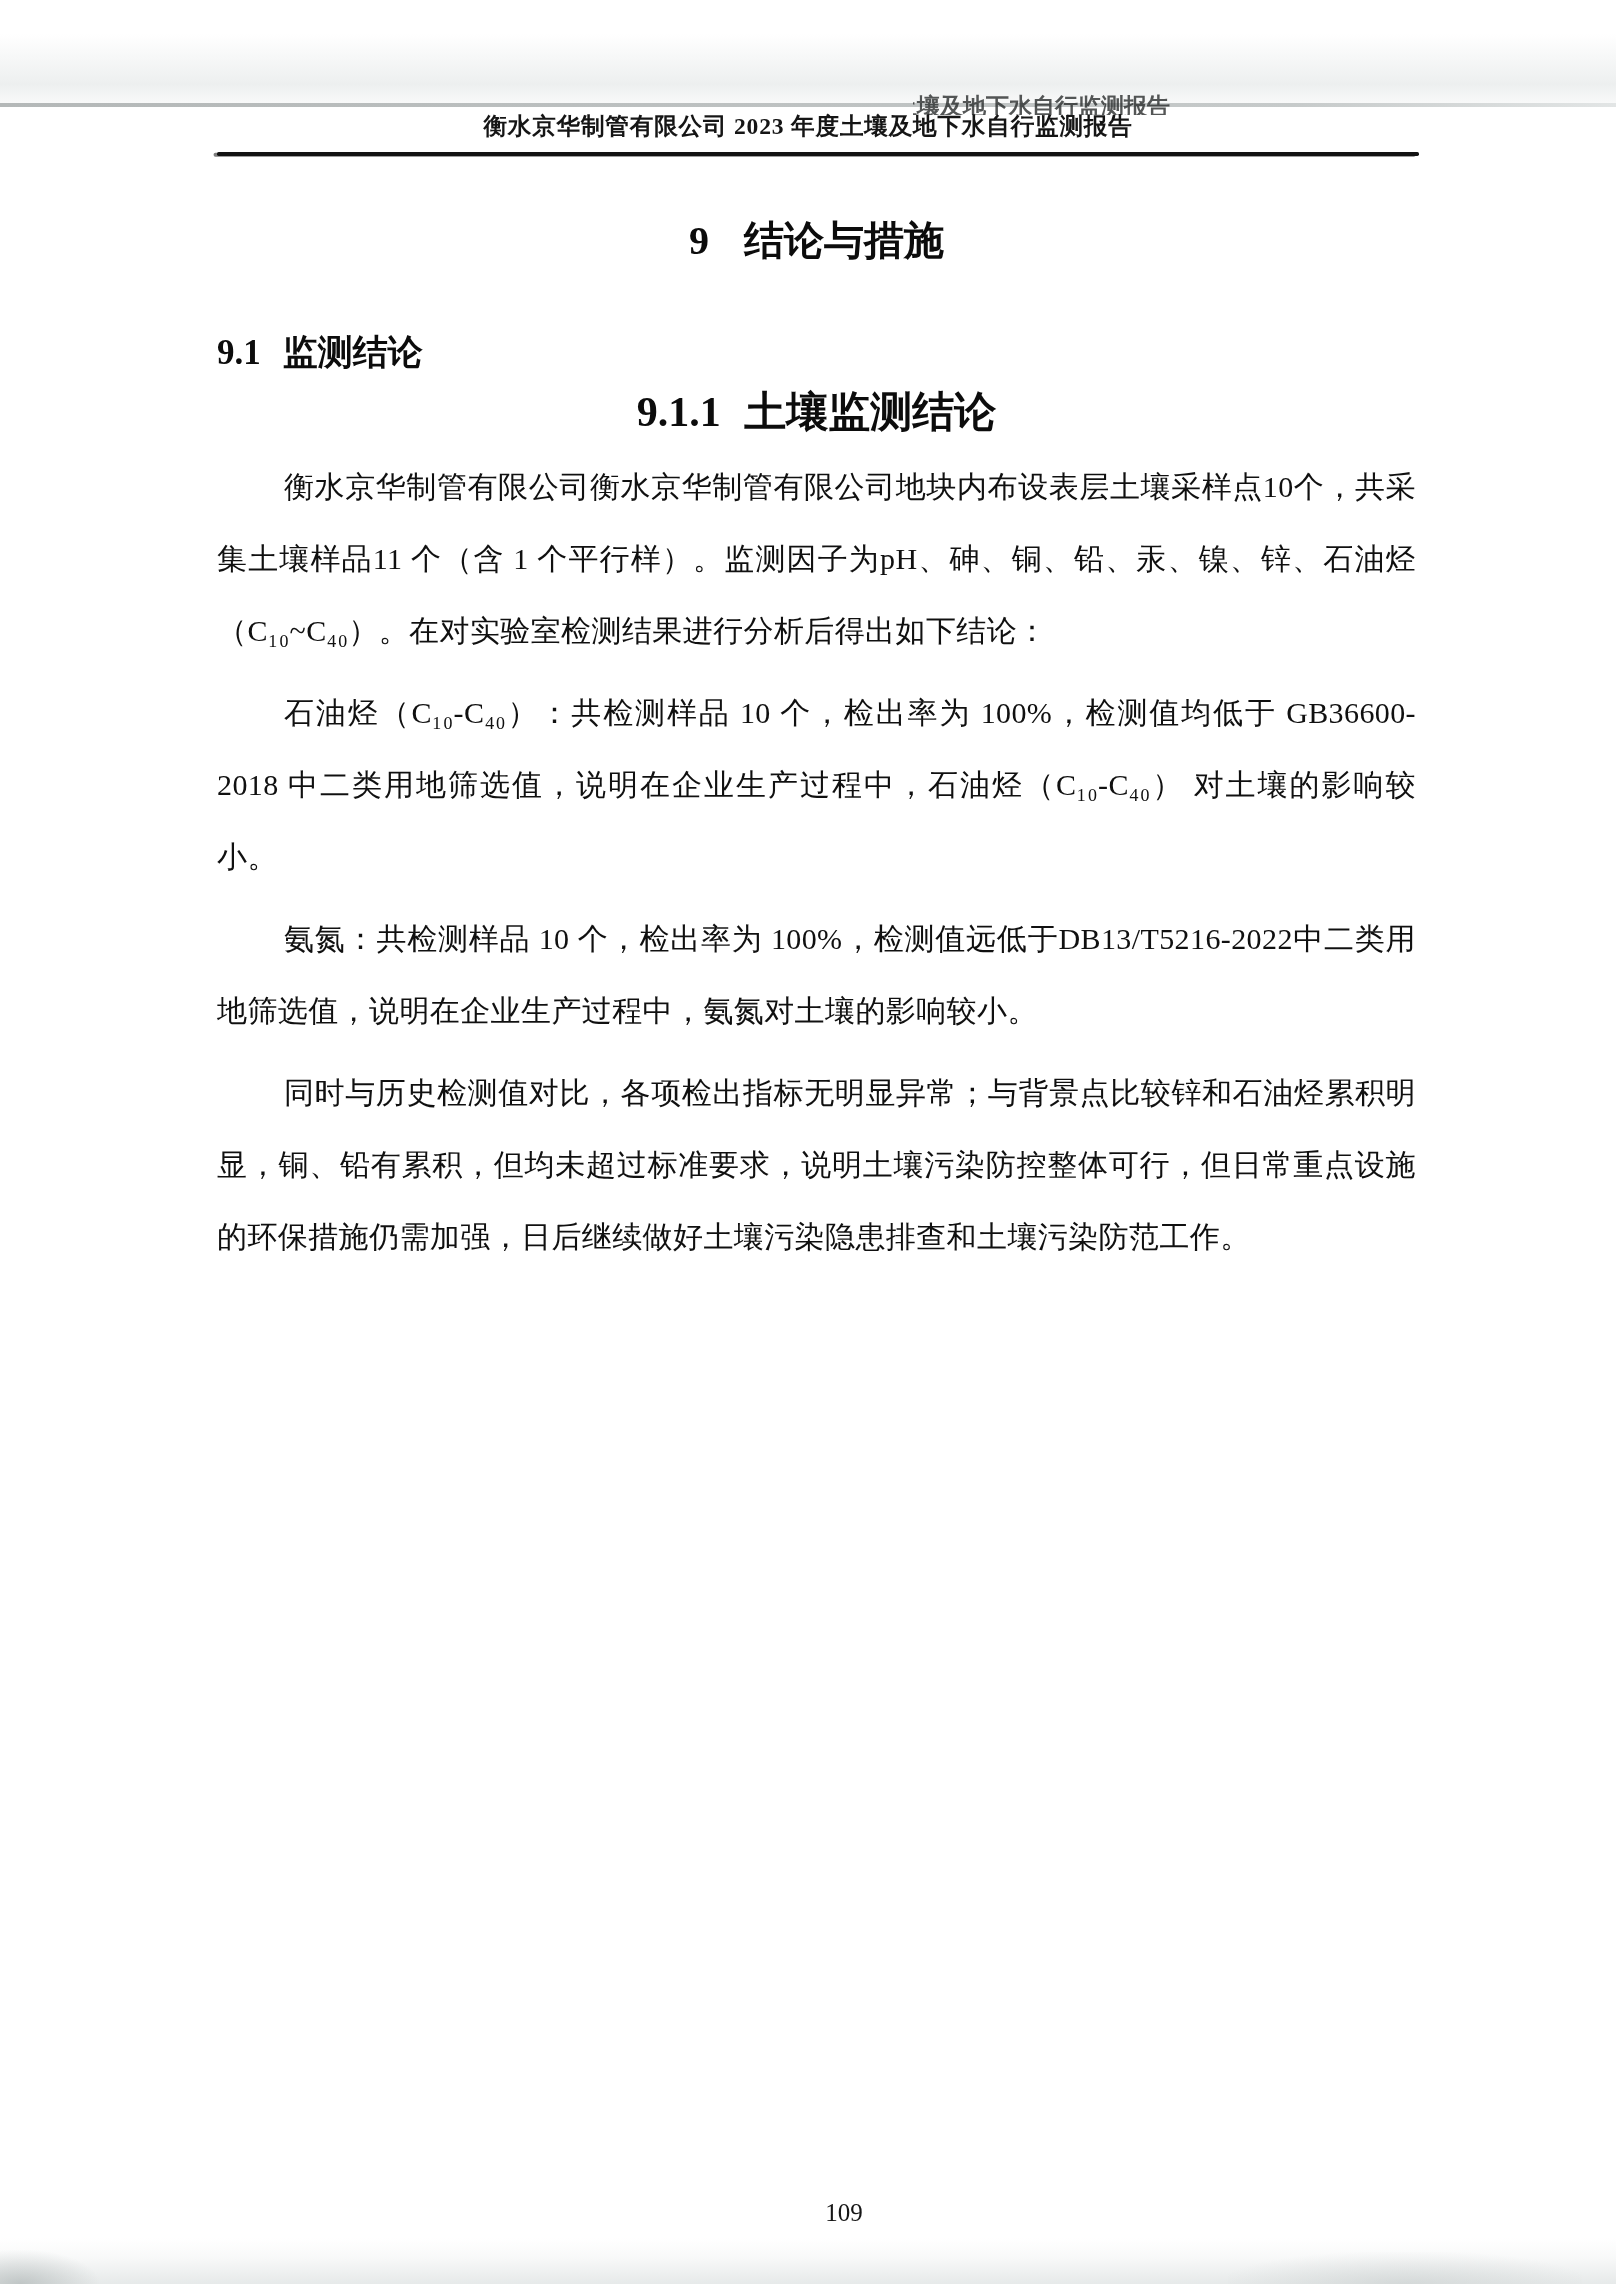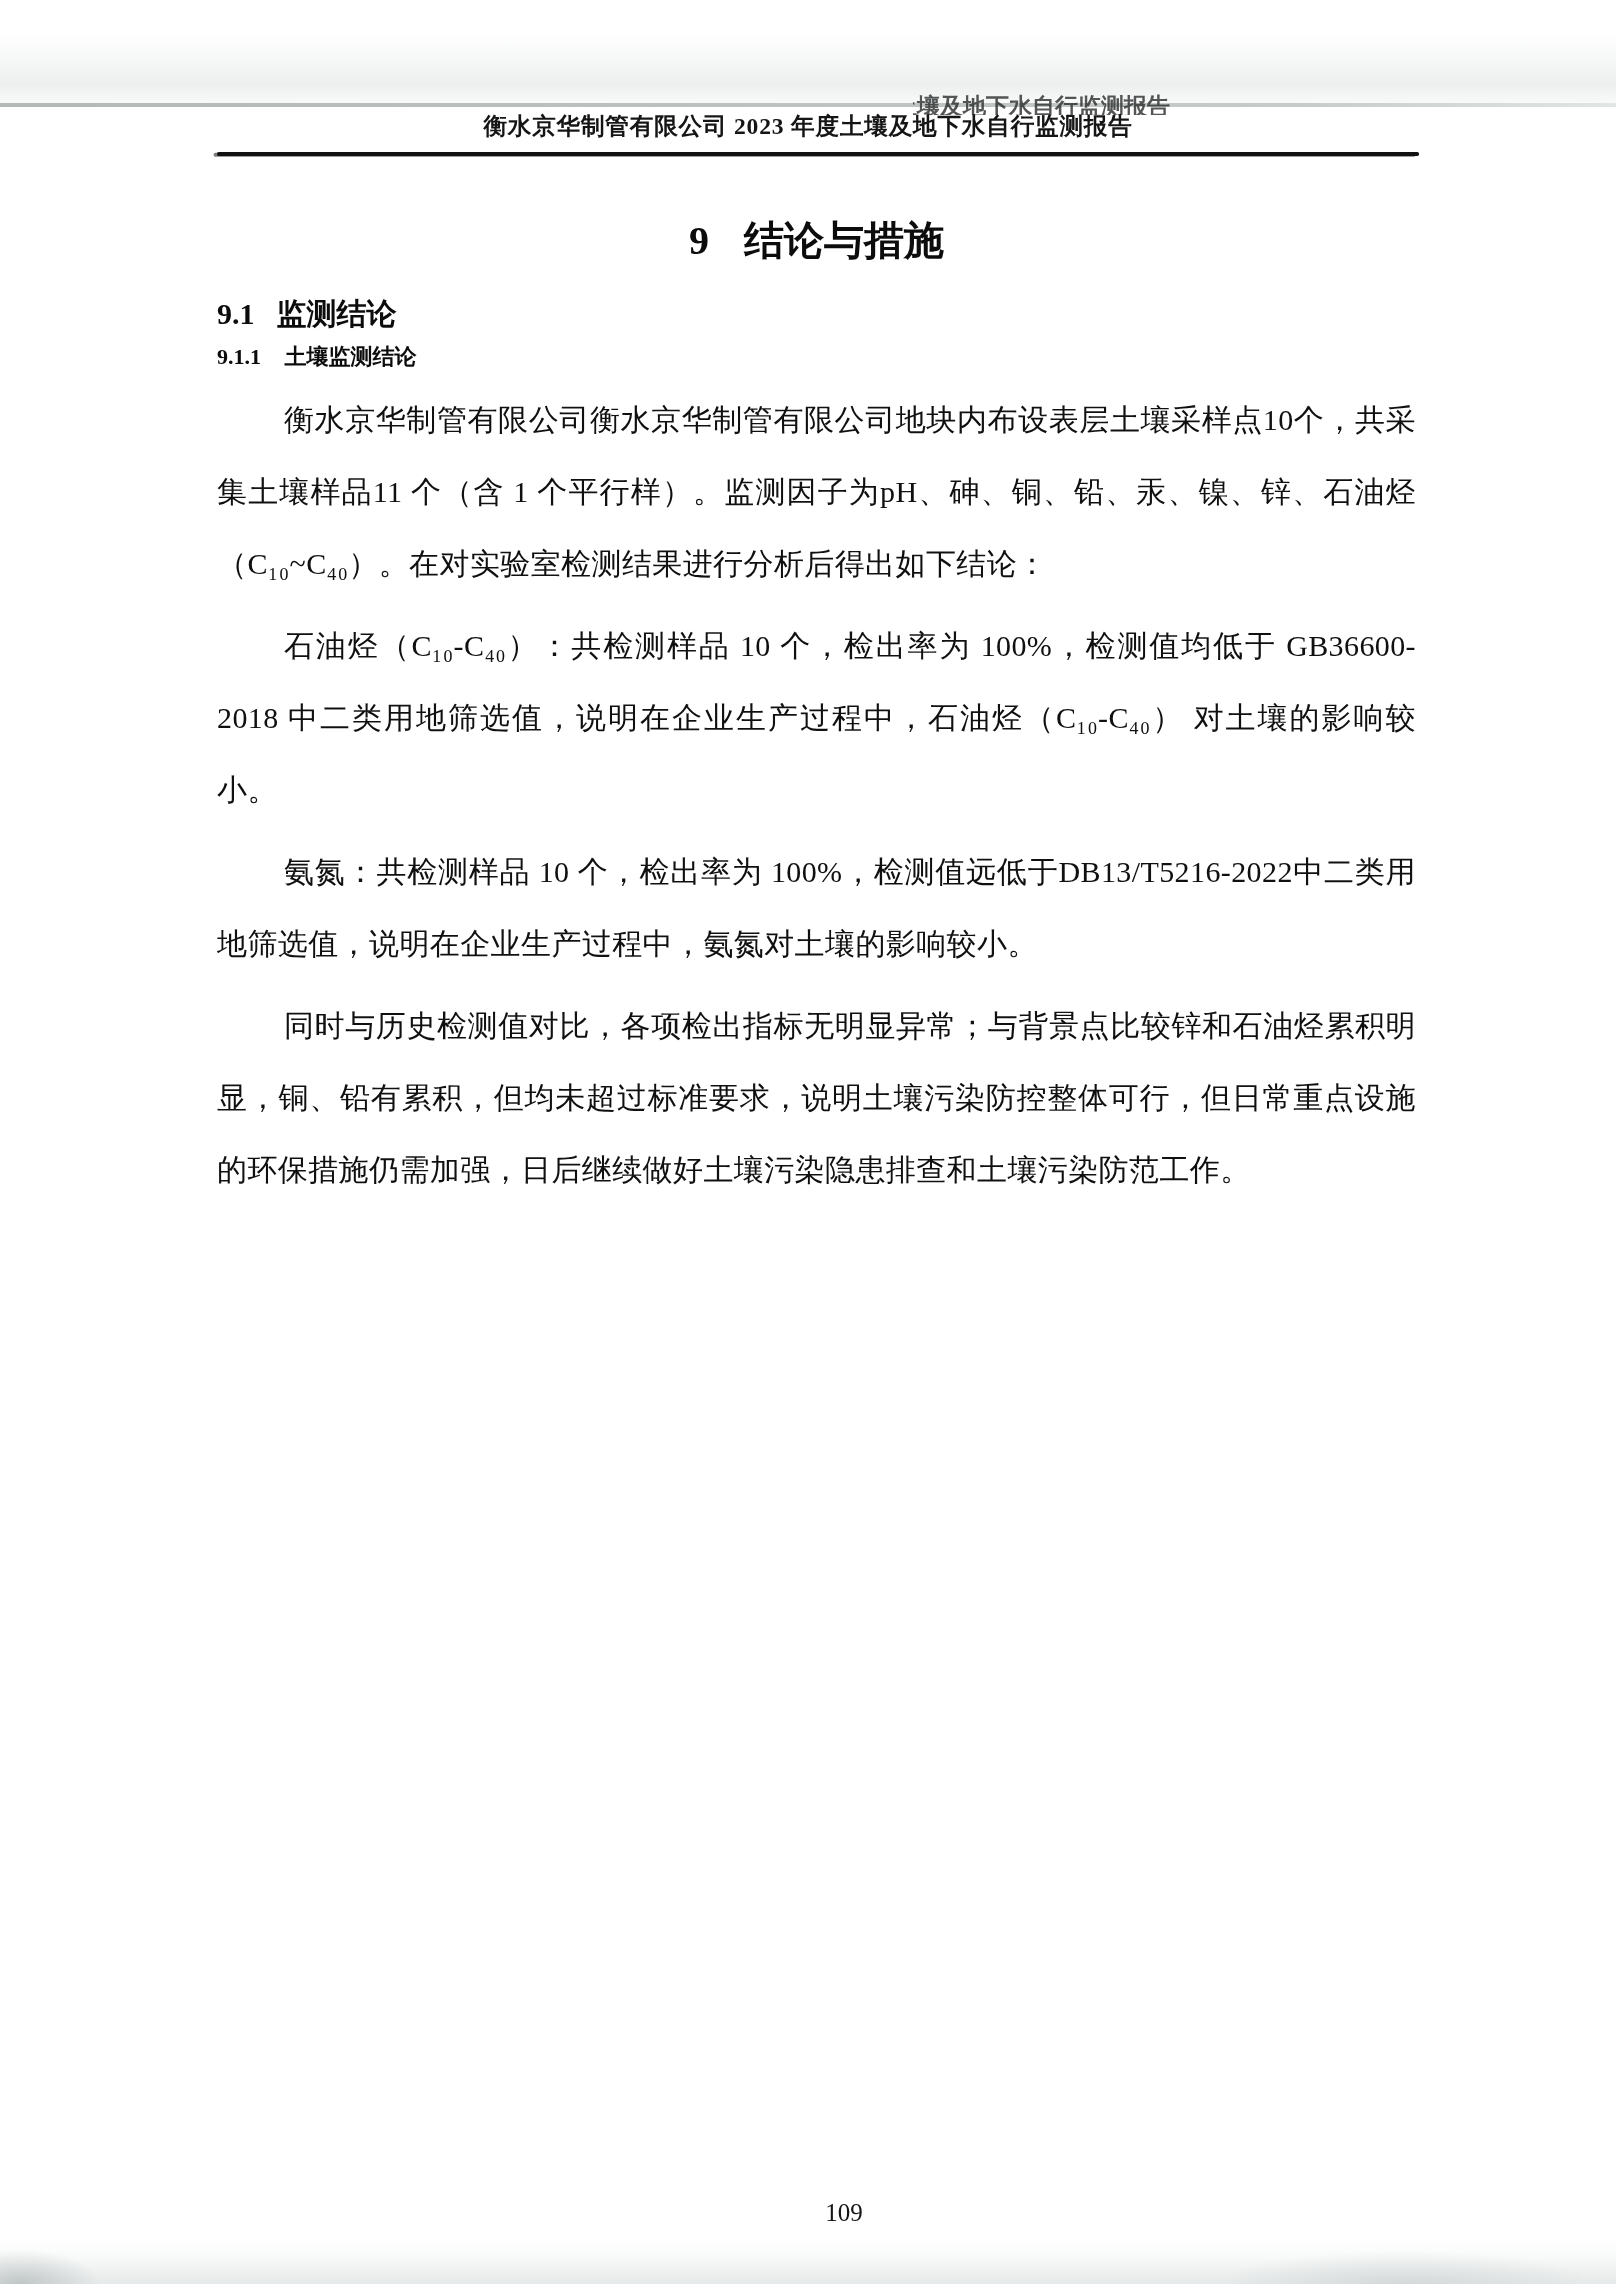--- a/index.html
+++ b/index.html
@@ -64,27 +64,27 @@
   .content {
     position: absolute; left: 0; top: 0; width: 100%;
     padding: 209px 200px 0 217px; box-sizing: border-box;
   }
   h1.chapter {
     margin: 8px; text-align: center;
     font-size: 40px; font-weight: 700; line-height: 1.2; color: #0c0c0c;
   }
   h1.chapter .num { margin-right: 35px; }
   h2.sec {
-    margin: 32px 0 0 0;
-    font-size: 30px; font-weight: 800; line-height: 1.15; color: #0c0c0c;
+    margin: 68px 0 0 0;
+    font-size: 35px; font-weight: 800; line-height: 1.15; color: #0c0c0c;
   }
   h2.sec .num { margin-right: 22px; }
   h3.subsec {
     margin: 11.8px 0 0 0;
-    font-size: 22px; font-weight: 800; line-height: 1.3; color: #0c0c0c;
+    font-size: 42px; font-weight: 800; line-height: 1.3; color: #0c0c0c; text-align: center;
   }
   h3.subsec .num { margin-right: 23.6px; }
   p.body {
     margin: 10px 0 0 0;
     font-size: 30px; line-height: 72px;
     text-align: justify; text-indent: 67px;
     letter-spacing: 0.4px; color: #101010;
   }
   p.body.first { margin-top: 61px; }
   p.body.after-h3 { margin-top: 11.8px; }

